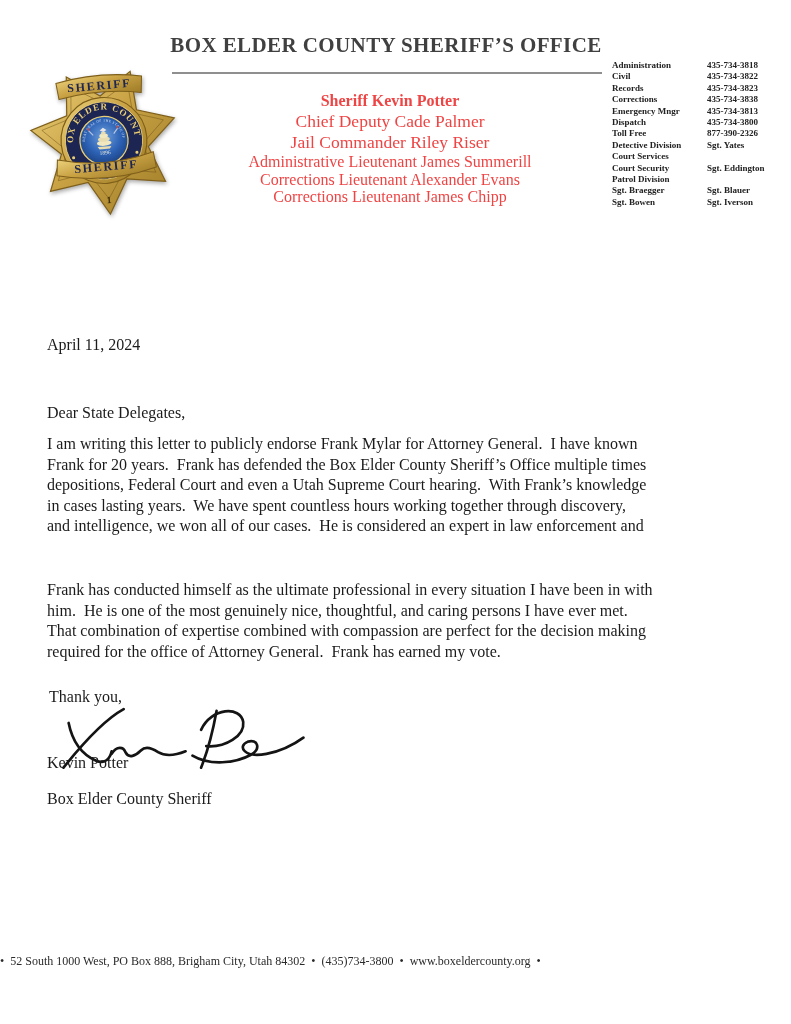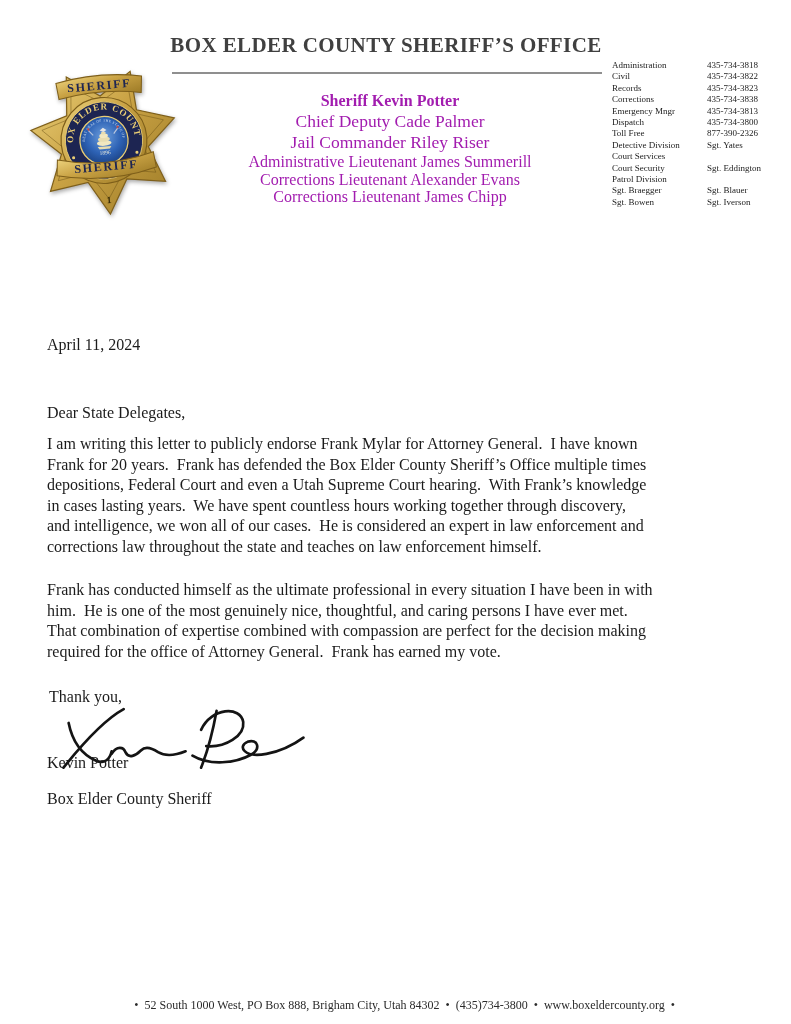--- a/index.html
+++ b/index.html
@@ -12,45 +12,45 @@
     overflow:hidden;
   }
   
   .badge-wrap{position:absolute;left:18px;top:52px;width:172px;height:172px;filter:drop-shadow(1px 2px 2px rgba(0,0,0,.35));}
   .masthead-title{
     position:absolute;left:168px;top:33px;width:436px;
     text-align:center;font-size:21px;font-weight:bold;letter-spacing:.4px;
     white-space:nowrap;color:#404040;
   }
   .masthead-rule{position:absolute;left:172px;top:72px;width:430px;height:0;border-top:2px solid #8f8f8f;}
-  .staff{position:absolute;left:190px;top:90px;width:400px;text-align:center;color:#a21caf;}
+  .staff{position:absolute;left:190px;top:90px;width:400px;text-align:center;color:#ef4444;}
   .staff div{white-space:nowrap;}
   .staff div:nth-child(1){font-size:16px;font-weight:bold;line-height:21px;}
   .staff div:nth-child(2),.staff div:nth-child(3){font-size:17.5px;line-height:21px;}
   .staff div:nth-child(n+4){font-size:16px;line-height:17.5px;}
   .contacts{position:absolute;left:612px;top:60px;width:176px;font-size:9px;line-height:11.4px;color:#222;}
-  .contact-row{display:flex;}
+  .contact-row{display:flex;font-weight:bold;}
   .contact-row .c-label{width:95px;flex:0 0 auto;white-space:nowrap;}
   .contact-row .c-value{white-space:nowrap;}
   
   .letter{position:absolute;left:47px;top:0;width:700px;font-size:16px;color:#1b1b1b;}
   .date{position:absolute;top:336px;left:0;white-space:pre-wrap;}
   .salutation{position:absolute;top:396px;left:0;white-space:pre-wrap;margin-top:8px;}
   .para{position:absolute;left:0;width:700px;}
   .para .line{line-height:20.6px;white-space:pre-wrap;}
   .para-1{top:434px;}
   .para-2{top:580px;}
   .closing{position:absolute;top:688px;left:2px;white-space:pre-wrap;}
   .signature{position:absolute;left:48px;top:702px;width:258px;height:78px;}
   .signer-name{position:absolute;top:754px;left:0;}
   .signer-title{position:absolute;top:790px;left:0;}
   
   .footer{
     position:absolute;left:0;top:954px;width:675px;
-    text-align:right;font-size:12px;color:#2a2a2a;white-space:pre-wrap;margin-top:44px;
+    text-align:left;font-size:12px;color:#2a2a2a;white-space:pre-wrap;
   }
   svg text{font-family:"Liberation Serif",serif;}
 </style>
 </head>
 <body>
 
 <div class="page">
 
   <div class="badge-wrap">
     <svg viewBox="0 0 200 206" width="172" height="177">
@@ -184,21 +184,20 @@
   <div class="letter">
     <div class="date">April 11, 2024</div>
     <div class="salutation">Dear State Delegates,</div>
 
     <div class="para para-1">
       <div class="line">I am writing this letter to publicly endorse Frank Mylar for Attorney General.  I have known</div>
       <div class="line">Frank for 20 years.  Frank has defended the Box Elder County Sheriff’s Office multiple times</div>
       <div class="line">depositions, Federal Court and even a Utah Supreme Court hearing.  With Frank’s knowledge</div>
       <div class="line">in cases lasting years.  We have spent countless hours working together through discovery,</div>
       <div class="line">and intelligence, we won all of our cases.  He is considered an expert in law enforcement and</div>
-      <div class="line">corrections law throughout the state and teaches on law enforcement himself.</div>
     </div>
 
     <div class="para para-2">
       <div class="line">Frank has conducted himself as the ultimate professional in every situation I have been in with</div>
       <div class="line">him.  He is one of the most genuinely nice, thoughtful, and caring persons I have ever met.</div>
       <div class="line">That combination of expertise combined with compassion are perfect for the decision making</div>
       <div class="line">required for the office of Attorney General.  Frank has earned my vote.</div>
     </div>
 
     <div class="closing">Thank you,</div>

